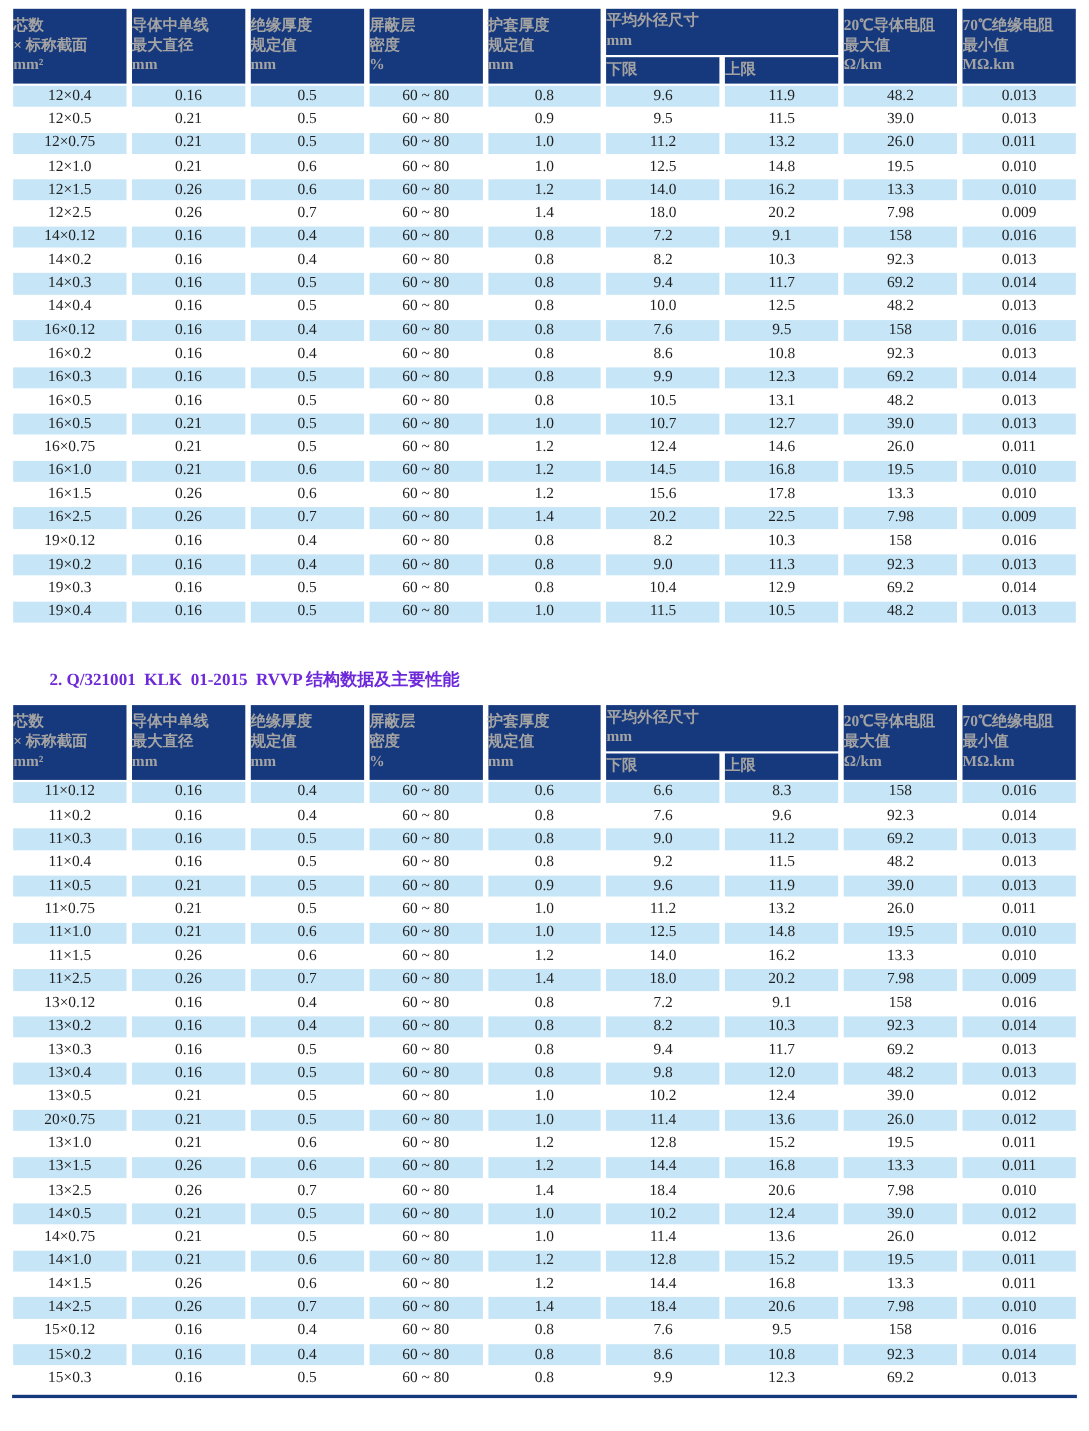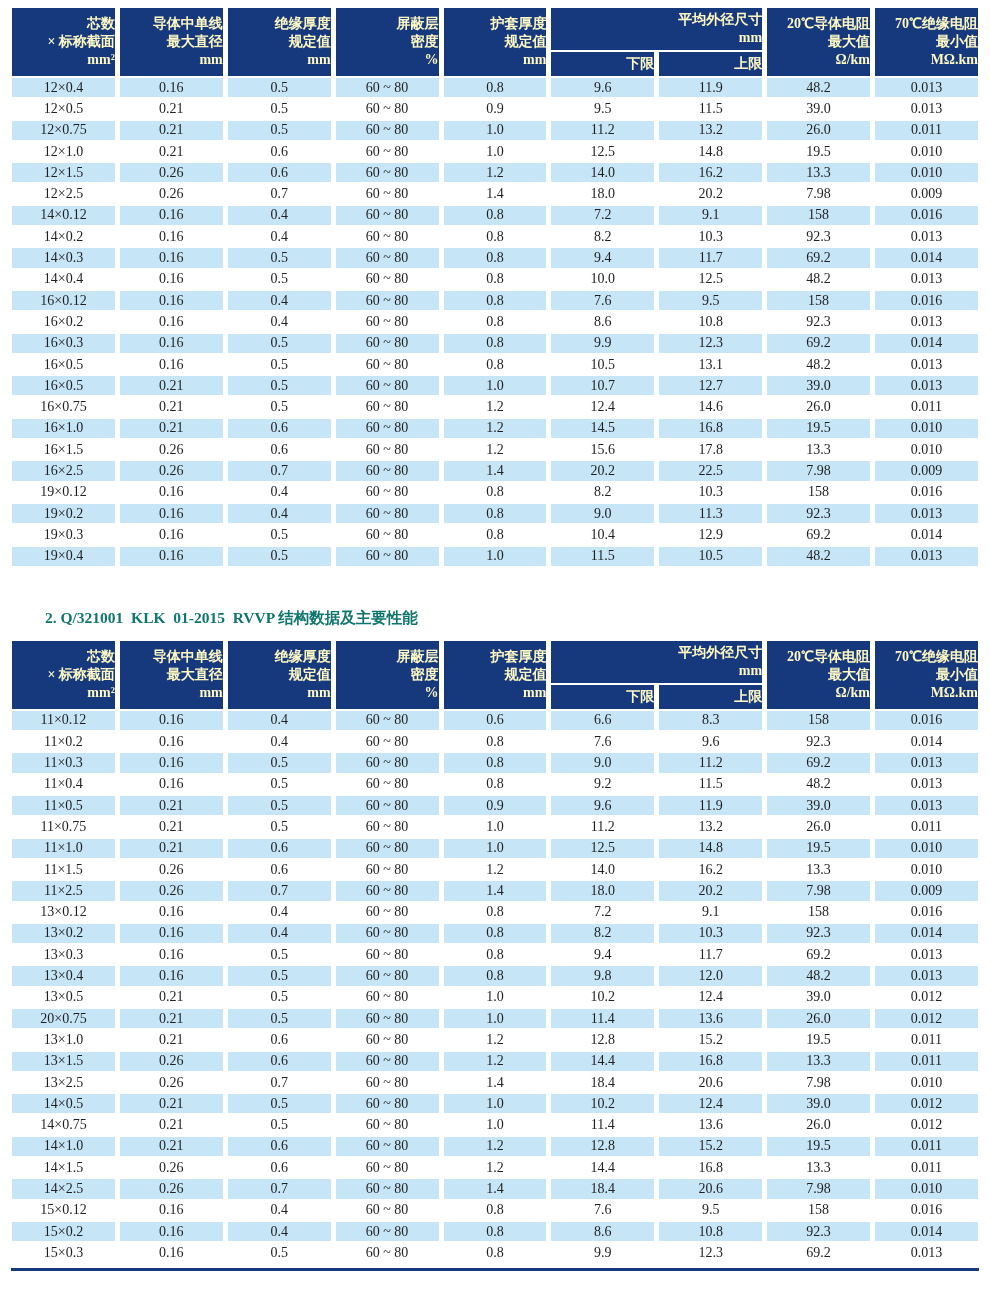--- a/index.html
+++ b/index.html
@@ -12,46 +12,46 @@
   .page { padding: 6px 7px 0 7px; box-sizing: border-box; }
 
   table.spec-table {
     width: 100%;
     border-collapse: separate;
     border-spacing: 5px 2px;
     table-layout: fixed;
   }
   table.spec-table th {
     background: var(--navy, #16387c);
-    color: #fef9c3;
+    color: #a3a3a3;
     font-weight: bold;
     font-size: 14px;
     line-height: 1.3;
     white-space: pre-line;
-    text-align: right;
+    text-align: left;
     vertical-align: middle;
     padding: 0;
   }
   thead tr.hdr-top th { height: 42px; }
   thead th.sub { height: 24px; margin-top: 28px; }
   table.spec-table tbody td {
     text-align: center;
     font-size: 14px;
     color: var(--ink, #1f1f1f);
     height: 19.3px;
     line-height: 1;
     padding: 0;
     vertical-align: middle;
   }
   tbody tr.hl td { background: var(--rowblue, #c6e5f7); }
 
   .section-title {
     font-weight: bold;
     font-size: 15.5px;
-    color: #0f766e;
+    color: #6d28d9;
     margin: 40px 0 10px 38px;
     white-space: pre;
   }
   .bottom-rule {
     height: 3px;
     background: var(--navy, #16387c);
     margin: 3px 4px 0 4px;
   }
 </style>
 </head>

